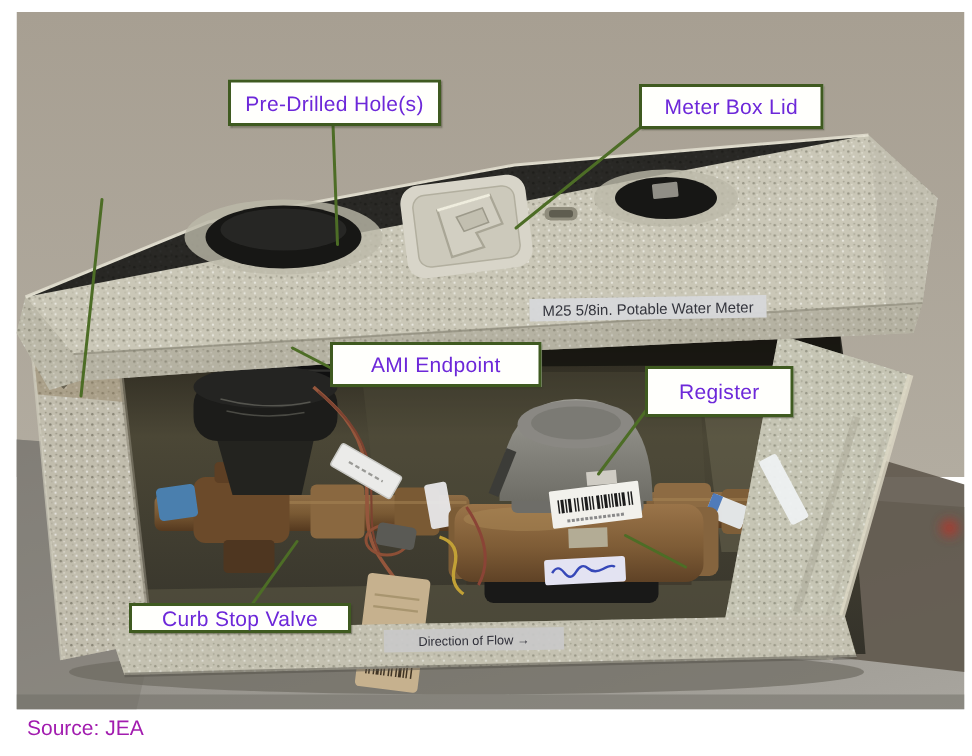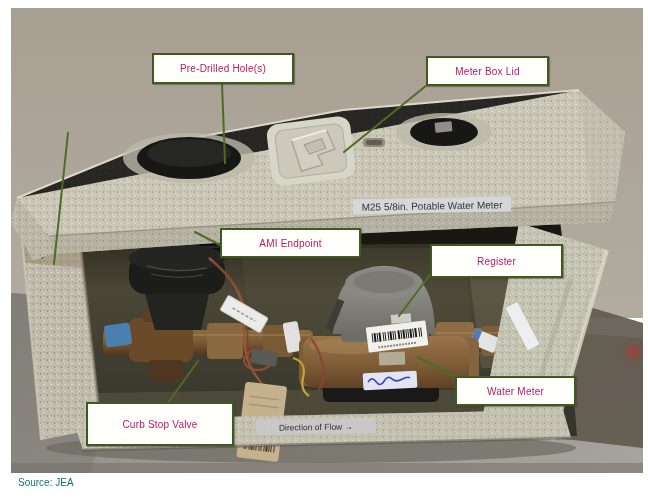--- a/index.html
+++ b/index.html
@@ -6,26 +6,26 @@
   .page{
     position:relative;width:648px;height:504px;background:#ffffff;
     font-family:"Liberation Sans",sans-serif;overflow:hidden;
   }
   .photo{position:absolute;left:11px;top:8px;width:632px;height:465px;}
   .photo svg{display:block;}
   .callout{
     position:absolute;z-index:5;box-sizing:border-box;
     background:#fffffc;border:2px solid #3f5a20;
     display:flex;align-items:center;justify-content:center;
-    font-size:10px;color:#be185d;letter-spacing:.2px;
+    font-size:14px;color:#6d28d9;letter-spacing:.2px;
     box-shadow:1px 1px 1px rgba(55,60,35,.45);
     white-space:nowrap;
   }
   .source{
-    position:absolute;left:18px;top:477px;font-size:10px;color:#0f766e;z-index:6;text-align:center;
+    position:absolute;left:18px;top:477px;font-size:14px;color:#a21caf;z-index:6;text-align:center;
   }
 </style>
 </head>
 <body>
 
 <div class="page">
 
   <div class="photo">
     <svg viewBox="0 0 632 465" width="632" height="465">
       <defs>
@@ -254,24 +254,21 @@
 
   <div class="callout" style="left:152px;top:53px;width:142px;height:31px">
     <span>Pre-Drilled Hole(s)</span>
   </div>
   <div class="callout" style="left:220px;top:228px;width:141px;height:30px">
     <span>AMI Endpoint</span>
   </div>
   <div class="callout" style="left:426px;top:56px;width:123px;height:30px">
     <span>Meter Box Lid</span>
   </div>
-  <div class="callout" style="left:430px;top:244px;width:133px;height:34px">
+  <div class="callout" style="left:430px;top:244px;width:99px;height:34px">
     <span>Register</span>
   </div>
-  <div class="callout" style="left:455px;top:376px;width:121px;height:30px">
-    <span>Water Meter</span>
-  </div>
-  <div class="callout" style="left:86px;top:402px;width:148px;height:44px">
+  <div class="callout" style="left:86px;top:402px;width:148px;height:20px">
     <span>Curb Stop Valve</span>
   </div>
 
   <div class="source">Source: JEA</div>
 </div>
 
 </body></html>

